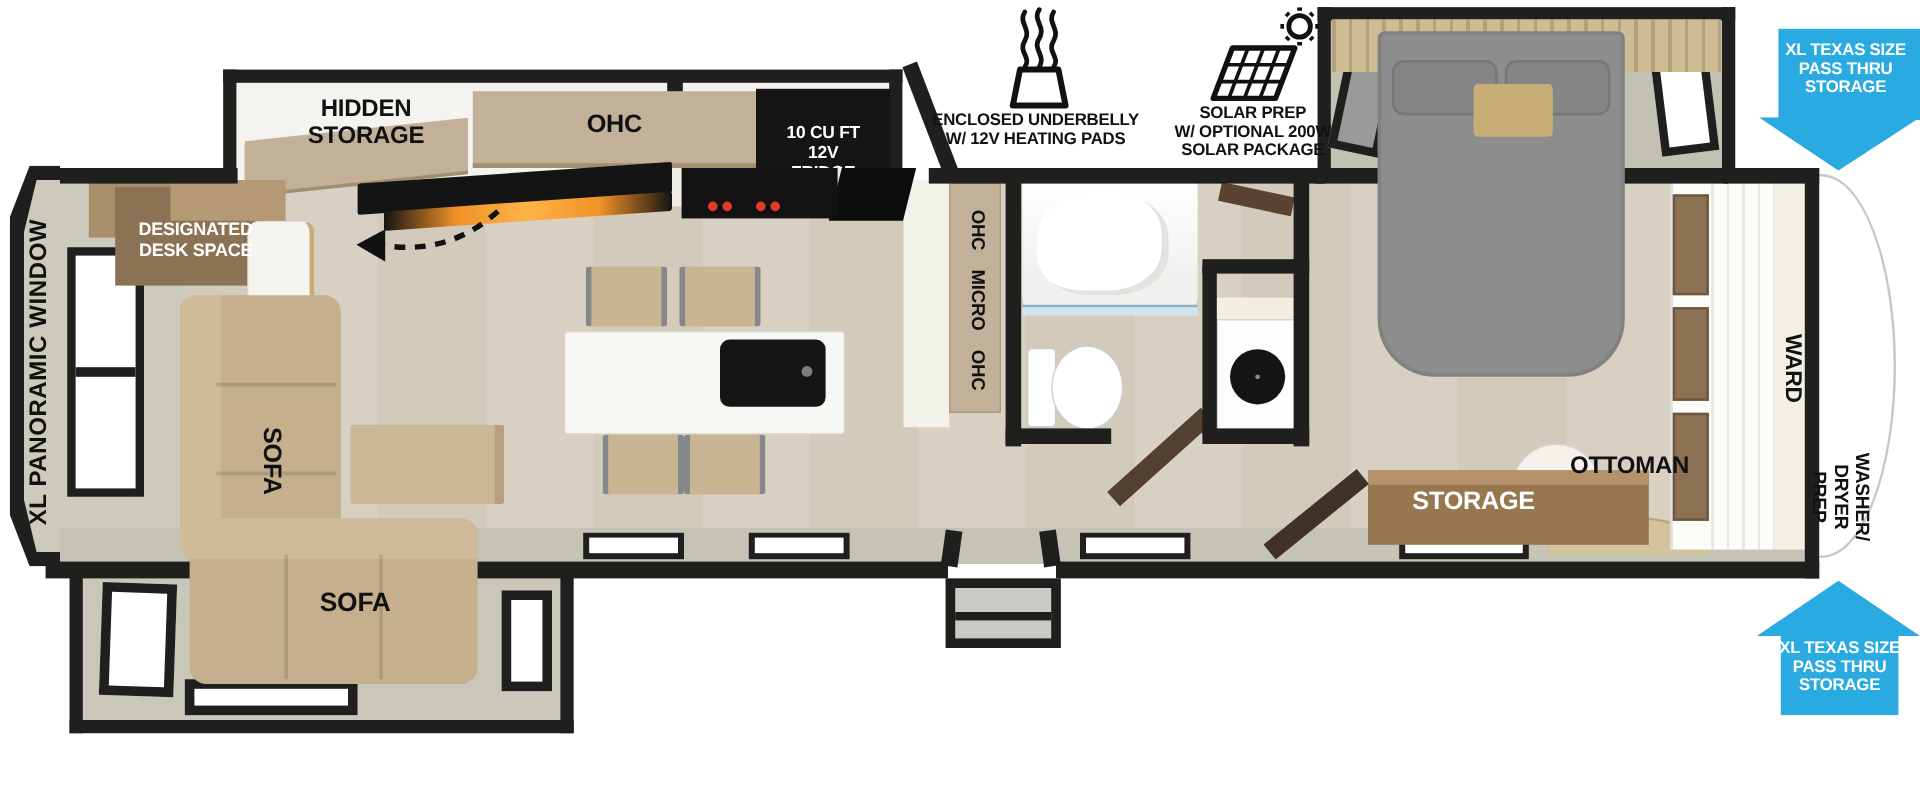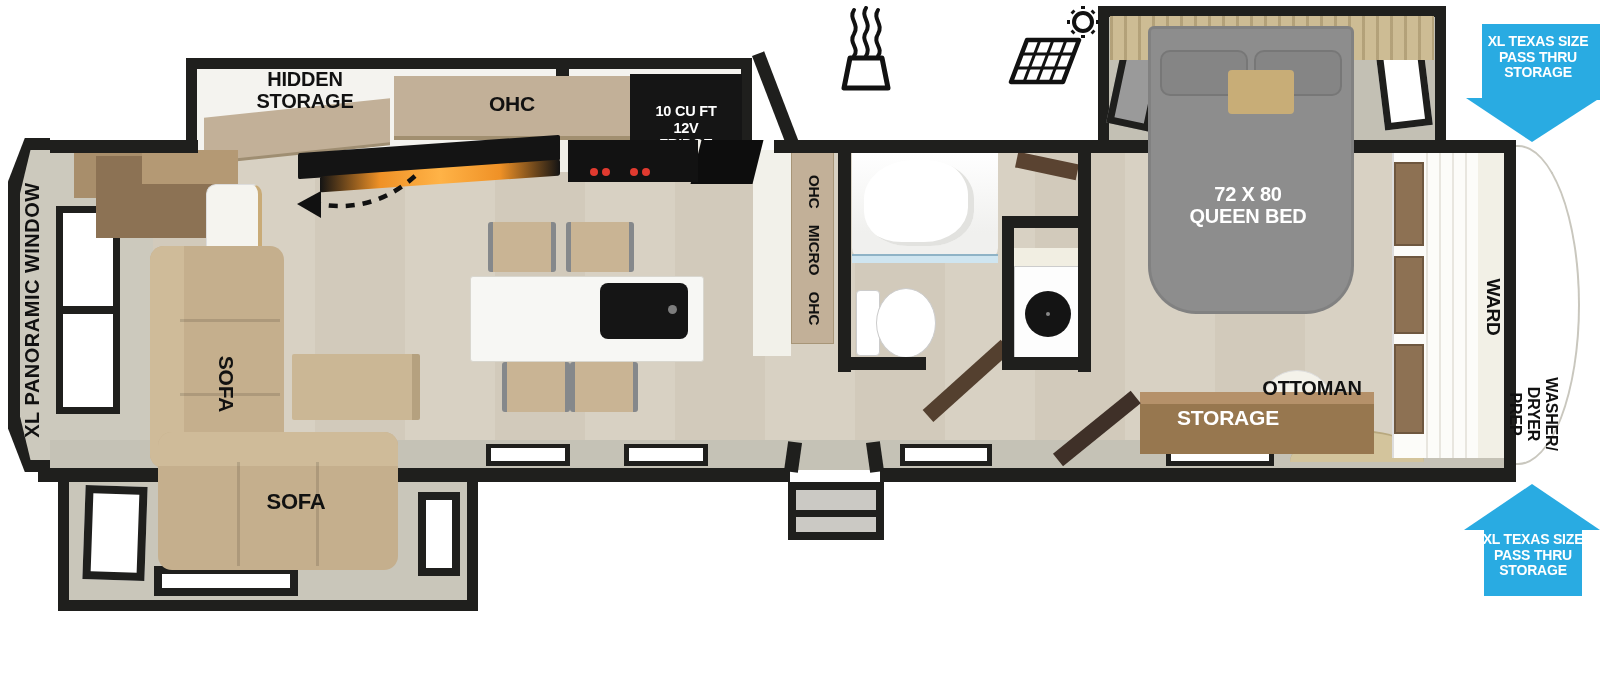--- a/index.html
+++ b/index.html
@@ -191,38 +191,43 @@
 
   <svg class="abs" style="left:1460px;top:22px;z-index:31;" width="140" height="122" viewBox="0 0 140 122">
     <rect x="22" y="2" width="118" height="76" fill="var(--arrow-blue,#29abe2)"></rect>
     <polygon points="6,76 140,76 72,120" fill="var(--arrow-blue,#29abe2)"></polygon>
   </svg>
   <svg class="abs" style="left:1464px;top:484px;z-index:31;" width="136" height="112" viewBox="0 0 136 112">
     <polygon points="0,46 136,46 68,0" fill="var(--arrow-blue,#29abe2)"></polygon>
     <rect x="20" y="46" width="98" height="66" fill="var(--arrow-blue,#29abe2)"></rect>
   </svg>
 
+  <div class="lbl" style="left:758px;top:92px;width:210px;font-size:14px;z-index:32;">ENCLOSED UNDERBELLY
+W/ 12V HEATING PADS</div>
+  <div class="lbl" style="left:944px;top:86px;width:200px;font-size:14px;z-index:32;">SOLAR PREP
+W/ OPTIONAL 200W
+SOLAR PACKAGE</div>
   <div class="lbl w" style="left:1482px;top:34px;width:112px;font-size:14px;z-index:32;">XL TEXAS SIZE
 PASS THRU
 STORAGE</div>
   <div class="lbl w" style="left:1478px;top:532px;width:110px;font-size:14px;z-index:32;">XL TEXAS SIZE
 PASS THRU
 STORAGE</div>
 
-  <div class="lbl" style="left:225px;top:68px;width:160px;font-size:20px;">HIDDEN
+  <div class="lbl" style="left:225px;top:80px;width:160px;font-size:20px;">HIDDEN
 STORAGE</div>
   <div class="lbl" style="left:462px;top:92px;width:100px;font-size:21px;">OHC</div>
   <div class="lbl" style="left:723px;top:240px;width:180px;height:20px;font-size:15.5px;word-spacing:12px;transform:rotate(90deg);">OHC MICRO OHC</div>
 
   <div class="lbl" style="left:-116px;top:298px;width:298px;height:24px;font-size:20px;letter-spacing:0.5px;transform:rotate(-90deg);">XL PANORAMIC WINDOW</div>
+  <div class="lbl w" style="left:84px;top:184px;width:158px;font-size:15px;">DESIGNATED
+DESK SPACE</div>
   <div class="lbl" style="left:172px;top:372px;width:108px;height:24px;font-size:21px;transform:rotate(90deg);">SOFA</div>
   <div class="lbl" style="left:226px;top:490px;width:140px;font-size:22px;">SOFA</div>
 
-  <div class="lbl w" style="left:1152px;top:183px;width:192px;font-size:20px;">72 X 80
-QUEEN BED</div>
-  <div class="lbl" style="left:1237px;top:377px;width:150px;font-size:20px;">OTTOMAN</div>
+  <div class="lbl" style="left:1283px;top:377px;width:150px;font-size:20px;">OTTOMAN</div>
   <div class="lbl w" style="left:1148px;top:406px;width:160px;font-size:21px;">STORAGE</div>
   <div class="lbl" style="left:1459px;top:296px;width:68px;height:22px;font-size:19px;transform:rotate(90deg);">WARD</div>
   <div class="lbl" style="left:1468px;top:384px;width:124px;height:60px;font-size:16px;transform:rotate(90deg);">WASHER/
 DRYER
 PREP</div>
 
 </div>
 
 </body></html>

